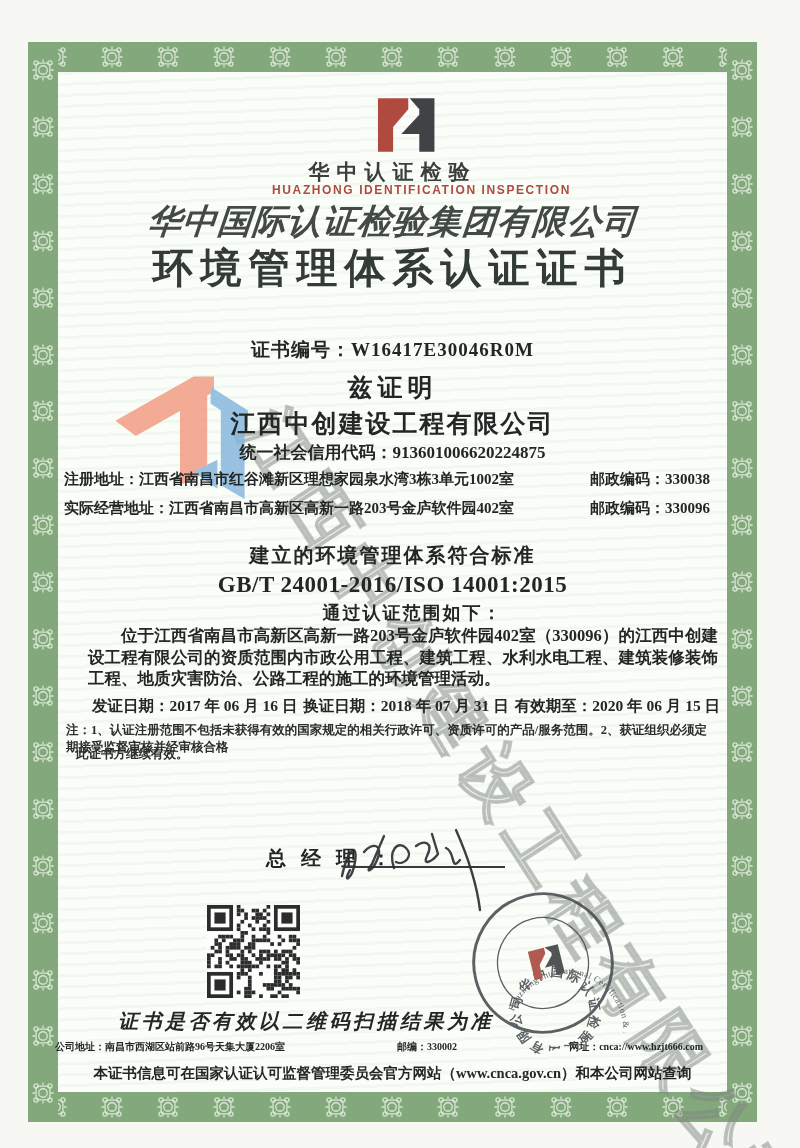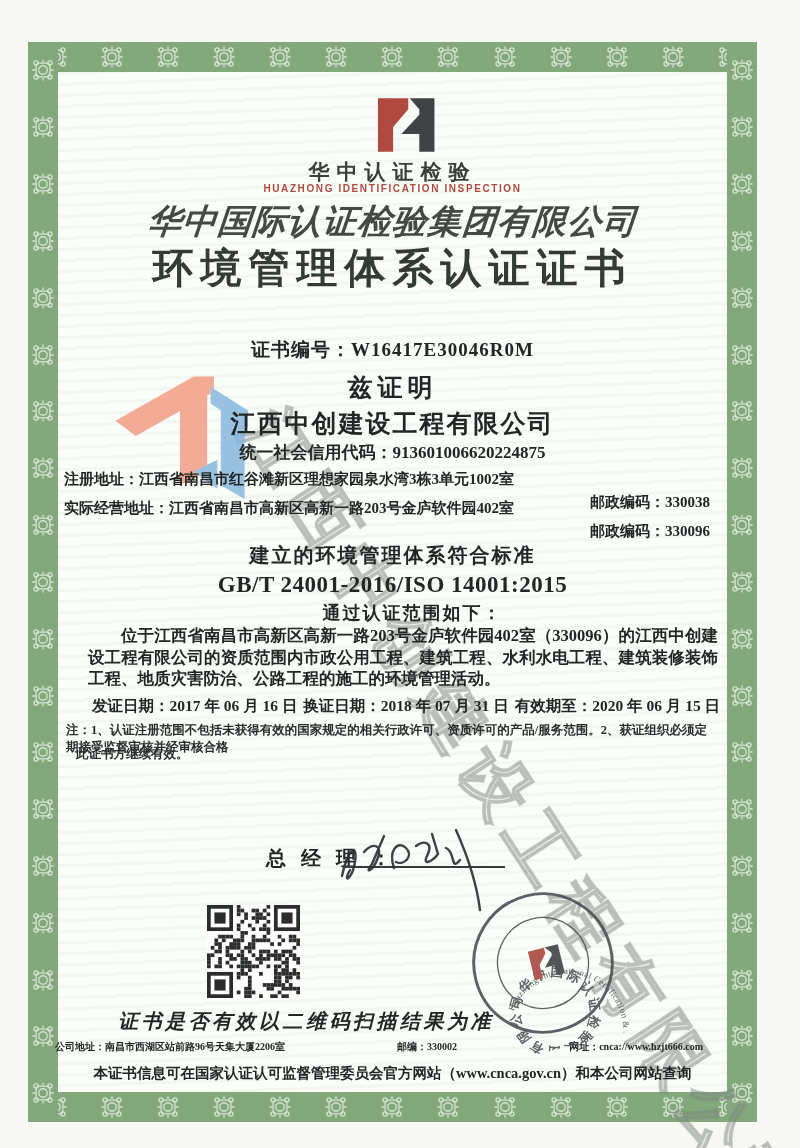--- a/index.html
+++ b/index.html
@@ -16,32 +16,32 @@
       #fbfdf8;
   }
   .band{position:absolute; background:#82a87c; display:flex; overflow:hidden;}
   .band.h{flex-direction:row; align-items:center; justify-content:space-around;}
   .band.v{flex-direction:column; align-items:center; justify-content:space-around;}
   .band svg{display:block;}
   .abs{position:absolute; z-index:3;}
   .ctr{left:58px; width:669px; text-align:center;}
   .brand-cn{top:158px; font-size:21px; font-weight:bold; letter-spacing:7px; color:#39403a;
     font-family:"Liberation Sans","DejaVu Sans",sans-serif;}
-  .brand-en{top:183px; font-size:10px; font-weight:bold; letter-spacing:1.6px; color:#b04a3e;
-    font-family:"Liberation Sans","DejaVu Sans",sans-serif;}
+  .brand-en{top:183px; font-size:12px; font-weight:bold; letter-spacing:1.6px; color:#b04a3e;
+    font-family:"Liberation Sans","DejaVu Sans",sans-serif;margin-left:29px;}
   .calli{top:199px; font-size:34px; font-weight:bold; color:#434a45;
     transform:skewX(-5deg); letter-spacing:1px; font-style:italic;}
   .main-title{top:241px; font-size:41px; font-weight:bold; letter-spacing:7px; color:#333b37;}
   .cert-no{top:337px; font-size:19px; font-weight:bold; letter-spacing:1px;}
   .certify{top:371px; font-size:25px; font-weight:bold; letter-spacing:5px;}
   .company{top:407px; font-size:25px; font-weight:bold; letter-spacing:2px;}
   .credit{top:441px; font-size:17px; font-weight:bold;}
   .addr-row{left:64px; width:648px; display:flex; justify-content:space-between;
     font-size:15px; font-weight:bold; white-space:nowrap;}
-  .addr-row .zip{padding-right:2px;margin-top:23px;}
+  .addr-row .zip{padding-right:2px;}
   .std-intro{top:542px; font-size:20px; font-weight:bold; letter-spacing:2px;}
   .std{top:572px; font-size:23px; font-weight:bold; letter-spacing:.5px;}
   .scope-intro{top:601px; font-size:18px; font-weight:bold; letter-spacing:2px;padding-left:20px;}
   .scope-body{top:625px; left:88px; width:630px; font-size:16.5px; font-weight:bold;
     line-height:21.5px; text-align:justify; text-indent:2em;}
   .dates{top:696px; left:92px; width:628px; display:flex; justify-content:space-between;
     font-size:15.5px; font-weight:bold; white-space:nowrap;}
   .note{left:66px; width:652px; font-size:12.5px; font-weight:bold; color:#2a2e2d;}
   .gm{top:845px; left:266px; font-size:20px; font-weight:bold; letter-spacing:5px;}
   .sigline{position:absolute; left:345px; top:866px; width:160px; height:2px; background:#363b3d; z-index:4;}

